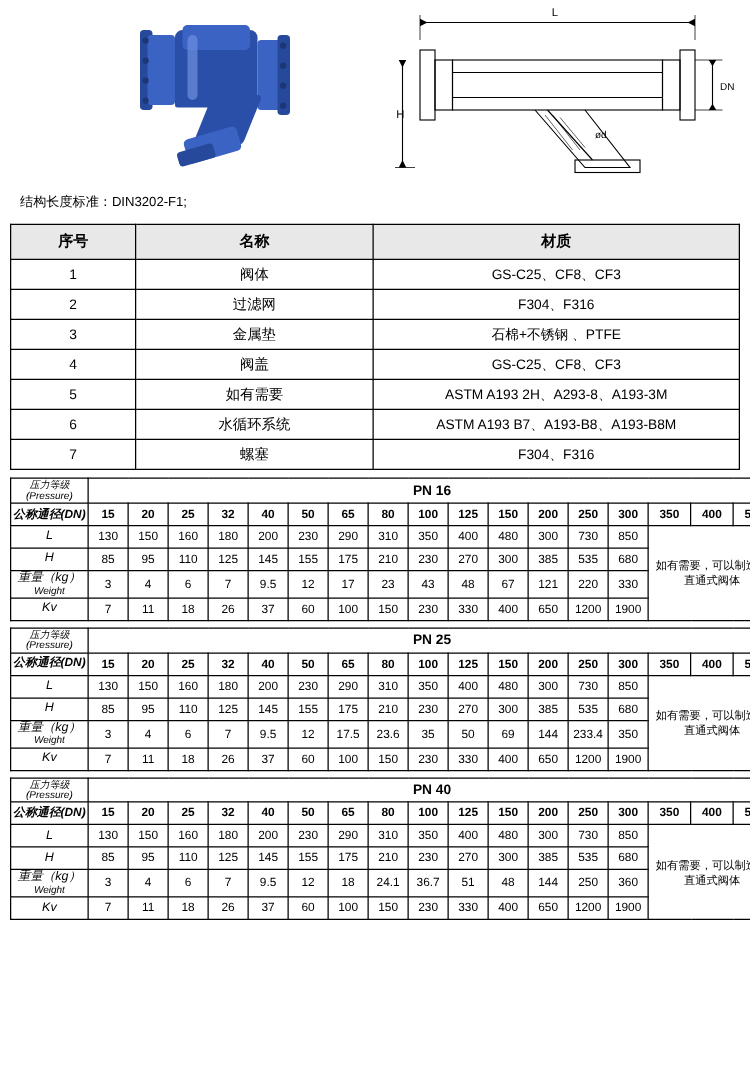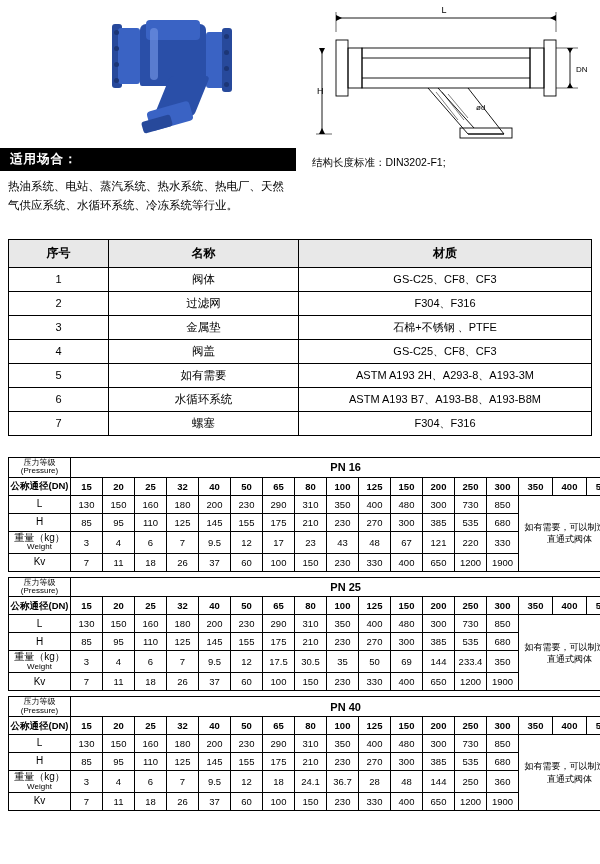--- a/index.html
+++ b/index.html
@@ -37,29 +37,29 @@
   .twocol{display:flex;}
   .col-l{width:300px;}
   .col-r{width:300px;}
   .sec-title{background:#000;color:#fff;font-weight:bold;font-size:12.5px;padding:3px 10px;letter-spacing:1px;}
   .sec-body{font-size:11.5px;line-height:1.65;padding:6px 8px 4px 8px;}
   .sec-body.small{font-size:10.5px;line-height:1.55;}
   .gap{width:8px;}
 
   
   table{border-collapse:collapse;}
-  .mat{width:584px;margin:16px 8px;table-layout:fixed;}
+  .mat{width:584px;margin:1px 8px;table-layout:fixed;}
   .mat th,.mat td{border:1px solid #000;text-align:center;font-size:11px;padding:4px 2px;}
   .mat th{background:#e8e8e8;font-weight:bold;font-size:12px;padding:5px 2px;}
   .mat td.zh{font-size:11.5px;}
 
   
   .ptab{width:584px;margin:0 8px;table-layout:fixed;}
   .ptab td,.ptab th{border:1px solid #000;text-align:center;font-size:9.5px;padding:1px 0;height:15px;}
-  .ptab .lbl{font-size:8px;line-height:1.05;width:62px;text-align:center;}
+  .ptab .lbl{font-size:8px;line-height:1.05;width:62px;text-align:center;font-style:italic;}
   .ptab .pn{font-weight:bold;font-size:11px;}
   .ptab .note{font-size:9px;line-height:1.35;padding:0 2px;}
   .ptab .rowlbl{font-size:10px;}
   .ptab .dnhdr{font-size:9.5px;font-weight:bold;}
   .spacer{height:4px;}
   .tblgap{height:5px;}
 </style>
 </head>
 <body>
 
@@ -136,24 +136,20 @@
           <text x="136" y="11" font-size="9" font-family="Liberation Sans, sans-serif" text-anchor="middle">L</text>
           <text x="9" y="92" font-size="9" font-family="Liberation Sans, sans-serif">H</text>
           <text x="268" y="70" font-size="8" font-family="Liberation Sans, sans-serif">DN</text>
           <text x="168" y="108" font-size="8" font-family="Liberation Sans, sans-serif">ød</text>
         </svg>
       </div>
     </div>
   </div>
 
   <div class="twocol">
-    <div class="col-l">
-      <div class="sec-title">适用场合：</div>
-      <div class="sec-body">热油系统、电站、蒸汽系统、热水系统、热电厂、天然气供应系统、水循环系统、冷冻系统等行业。</div>
-    </div>
     <div class="gap"></div>
     <div class="col-r">
       <div class="sec-body small">
         <div>结构长度标准：DIN3202-F1;</div>
       </div>
     </div>
   </div>
 
   <div class="spacer"></div>
   <table class="mat">
@@ -427,21 +423,21 @@
                 <div>重量（kg）</div>
                 <div style="font-size:8px">Weight</div>
               </td>
               <td>3</td>
               <td>4</td>
               <td>6</td>
               <td>7</td>
               <td>9.5</td>
               <td>12</td>
               <td>17.5</td>
-              <td>30.5</td>
+              <td>23.6</td>
               <td>35</td>
               <td>50</td>
               <td>69</td>
               <td>144</td>
               <td>233.4</td>
               <td>350</td>
             </tr>
             <tr>
               <td class="lbl rowlbl">Kv</td>
               <td>7</td>
@@ -555,21 +551,21 @@
               </td>
               <td>3</td>
               <td>4</td>
               <td>6</td>
               <td>7</td>
               <td>9.5</td>
               <td>12</td>
               <td>18</td>
               <td>24.1</td>
               <td>36.7</td>
-              <td>28</td>
+              <td>51</td>
               <td>48</td>
               <td>144</td>
               <td>250</td>
               <td>360</td>
             </tr>
             <tr>
               <td class="lbl rowlbl">Kv</td>
               <td>7</td>
               <td>11</td>
               <td>18</td>

